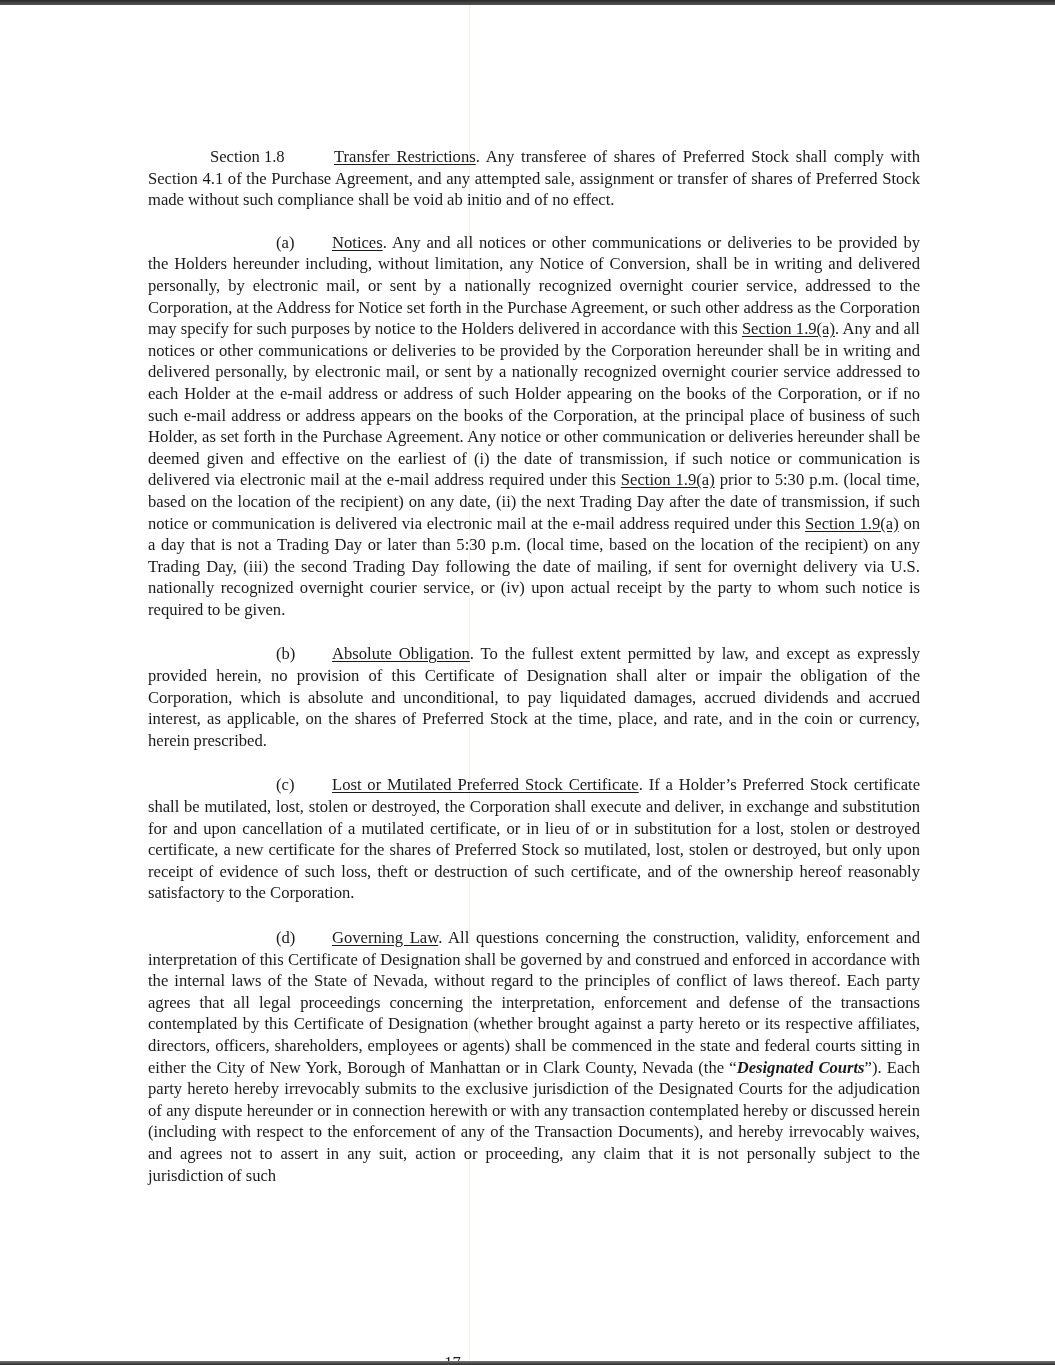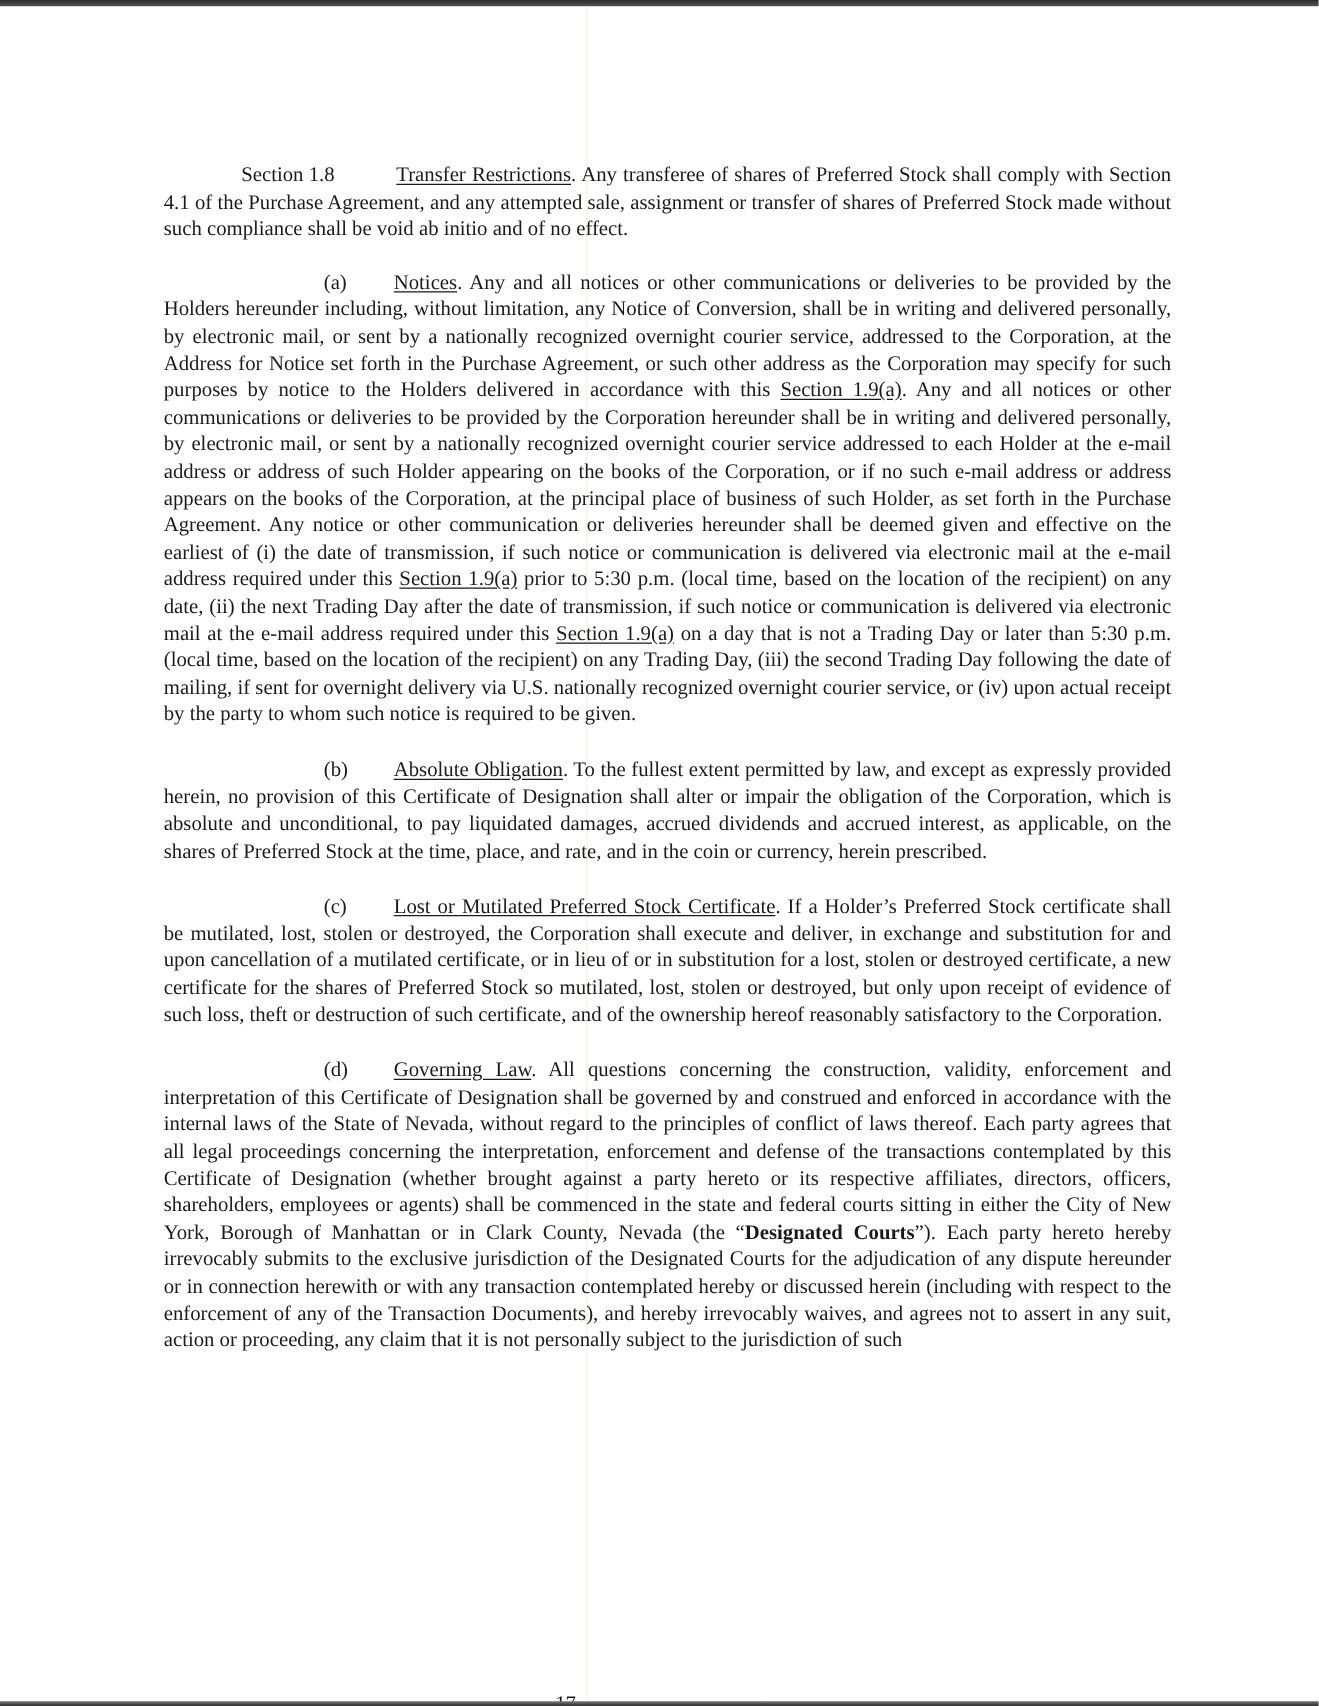--- a/index.html
+++ b/index.html
@@ -35,25 +35,25 @@
     }
     .page {
       position: absolute;
       left: 131px;
       top: 129px;
       width: 806px;
       font-size: 16.6px;
       line-height: 21.6px;
     }
     p {
-      margin: 0;
+      margin: 17px;
       text-align: justify;
     }
     .u { text-decoration: underline; text-underline-offset: 2px; }
-    .bi { font-weight: bold; }
+    .bi { font-weight: bold; font-style: italic; }
     .sec-line { text-indent: 62px; }
     .sec-num { display: inline-block; width: 124px; text-indent: 0; }
     .sub-line { text-indent: 128px; }
     .sub-num { display: inline-block; width: 56px; text-indent: 0; }
     .gap-20 { margin-top: 21px; }
     .gap-22 { margin-top: 23px; }
     .page-number {
       position: absolute;
       left: 0; width: 905px;
       top: 1353px;

